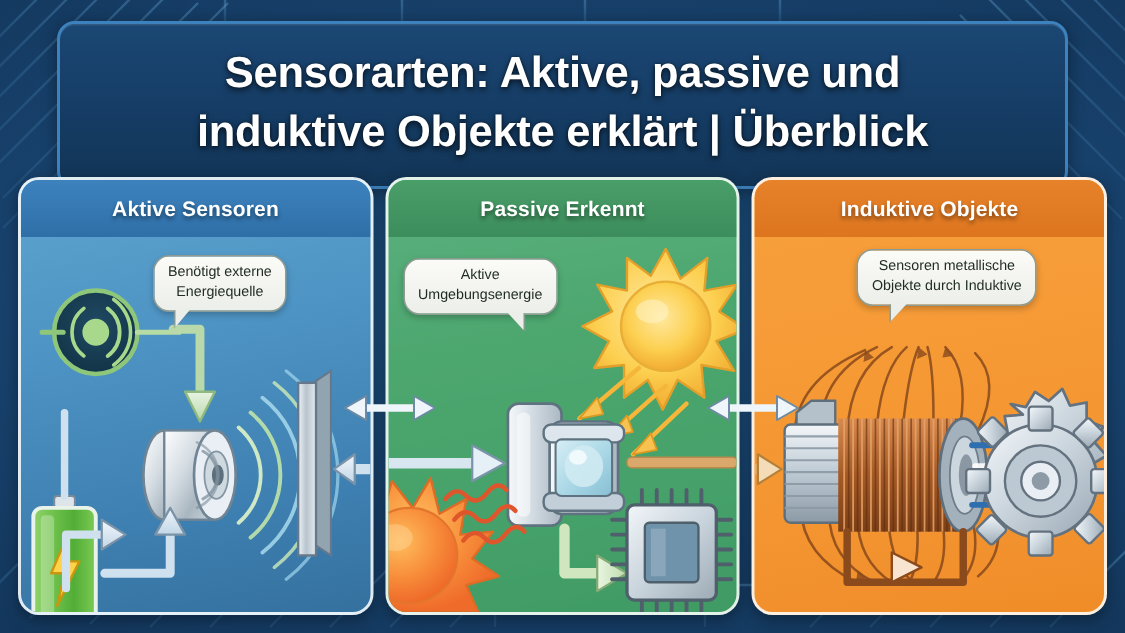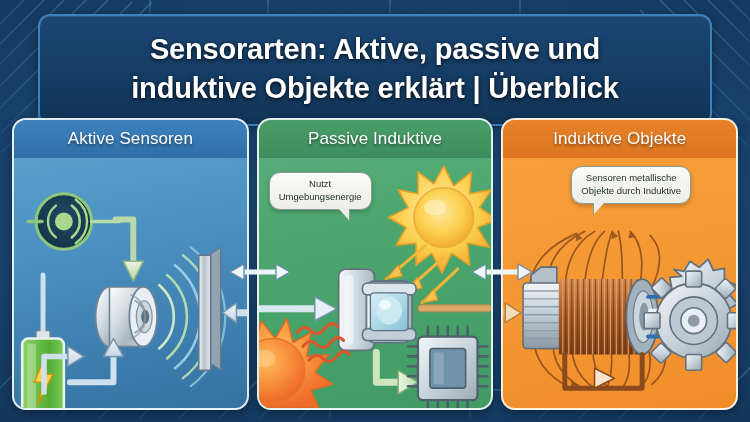--- a/index.html
+++ b/index.html
@@ -60,21 +60,21 @@
 
   .panel-head {
     height:38px;
     display:flex; align-items:center; justify-content:center;
     position:relative; z-index:4;
   }
   .p-active  .panel-head { background:linear-gradient(180deg,#3d82bd 0%,#2f6fa8 100%); }
   .p-passive .panel-head { background:linear-gradient(180deg,#4a9e68 0%,#3c8d5c 100%); }
   .p-induct  .panel-head { background:linear-gradient(180deg,#e6822a 0%,#dd751f 100%); }
   .panel-head-text {
-    color:#fff; font-size:17px; font-weight:normal;
+    color:#fff; font-size:14px; font-weight:bold;
     text-shadow:0 2px 3px rgba(0,0,0,.45);
     letter-spacing:.1px; white-space:nowrap;
   }
   .panel-body { position:absolute; inset:38px 0 0 0; }
   .panel-body svg { position:absolute; inset:0; width:100%; height:100%; }
 
   
   .bubble {
     position:absolute;
     background:linear-gradient(180deg,#fbfbf8 0%,#eceee9 100%);
@@ -326,26 +326,30 @@
           <path d="M56 226 h44 v-28" fill="none" stroke="#cfe0ee" stroke-width="6" stroke-linecap="round" stroke-linejoin="round"></path>
           <path d="M90 200 l10 -18 l10 18 z" fill="url(#arrowBl)" stroke="#7b93a8" stroke-width="1.5" stroke-linejoin="round"></path>
         </g>
 
         <g>
           <path d="M30 236 v-36 h26" fill="none" stroke="#cfe0ee" stroke-width="5.5" stroke-linecap="round" stroke-linejoin="round"></path>
           <path d="M54 190 l16 10 l-16 10 z" fill="url(#arrowBl)" stroke="#7b93a8" stroke-width="1.5" stroke-linejoin="round"></path>
         </g>
       </svg>
 
+      <div class="bubble b1">
+        <div>Benötigt externe</div>
+        <div>Energiequelle</div>
+      </div>
     </div>
   </div>
 
   <div class="panel p-passive">
     <div class="panel-head">
-      <span class="panel-head-text">Passive Induktive</span>
+      <span class="panel-head-text">Passive Erkennt</span>
     </div>
     <div class="panel-body">
       <svg viewBox="0 0 234 252" xmlns="http://www.w3.org/2000/svg" aria-hidden="true">
         <defs>
           <radialGradient id="sunG" cx="45%" cy="40%" r="62%">
             <stop offset="0%" stop-color="#ffe9a0"></stop>
               <stop offset="60%" stop-color="#fccf4f"></stop>
             <stop offset="100%" stop-color="#f0a830"></stop>
           </radialGradient>
           <radialGradient id="sunG2" cx="40%" cy="35%" r="65%">
@@ -454,21 +458,21 @@
             <path d="M220 220 h10"></path>
               <path d="M220 230 h10"></path>
           </g>
           <rect x="160" y="180" width="60" height="64" rx="5" fill="url(#chipG)" stroke="#4f5f6b" stroke-width="2.2"></rect>
           <rect x="172" y="192" width="36" height="40" rx="3" fill="#6f93ab" stroke="#4f5f6b" stroke-width="1.6"></rect>
           <rect x="176" y="196" width="10" height="32" fill="#ffffff" opacity=".18"></rect>
         </g>
       </svg>
 
       <div class="bubble b2">
-        <div>Nutzt</div>
+        <div>Aktive</div>
         <div>Umgebungsenergie</div>
       </div>
     </div>
   </div>
 
   <div class="panel p-induct">
     <div class="panel-head">
       <span class="panel-head-text">Induktive Objekte</span>
     </div>
     <div class="panel-body">

